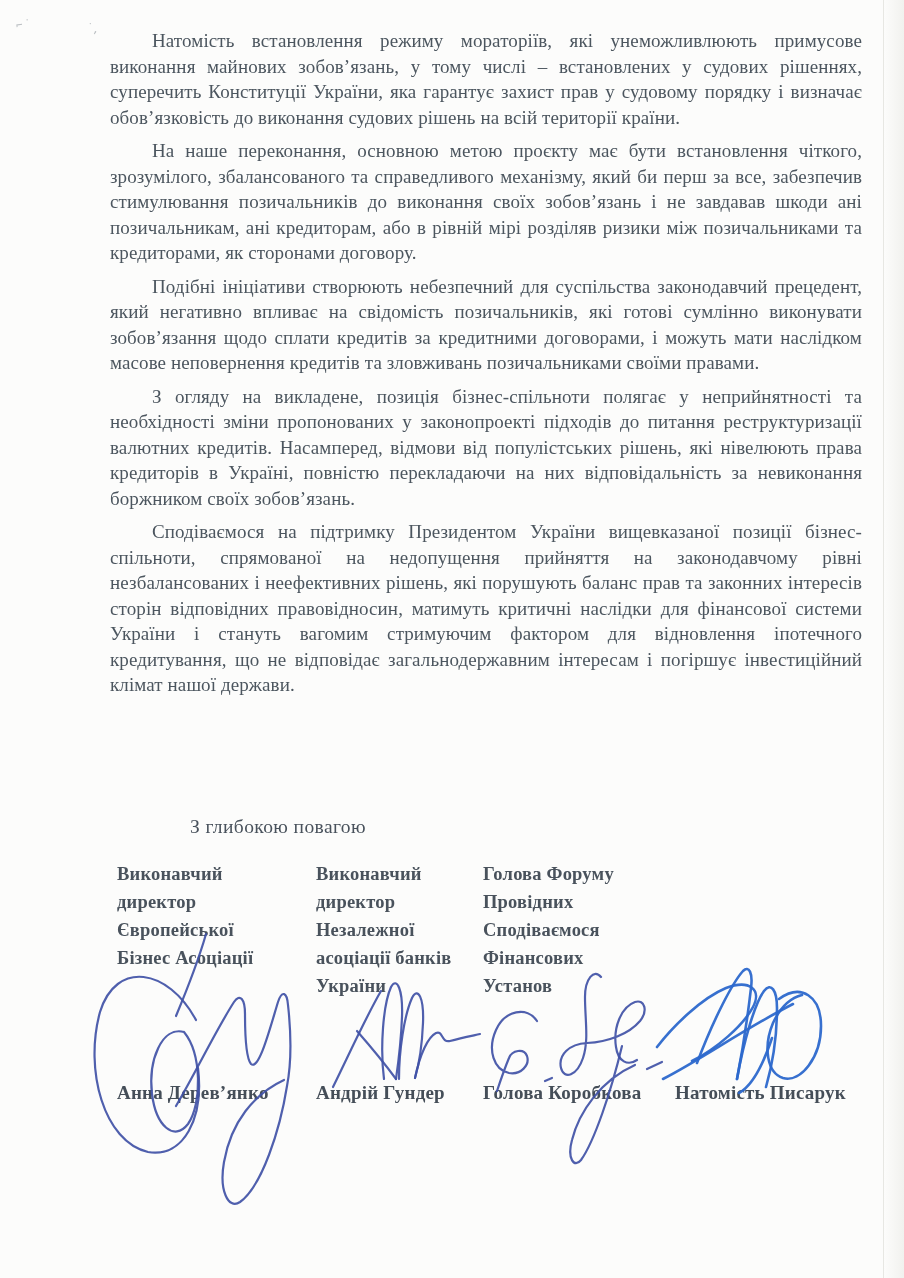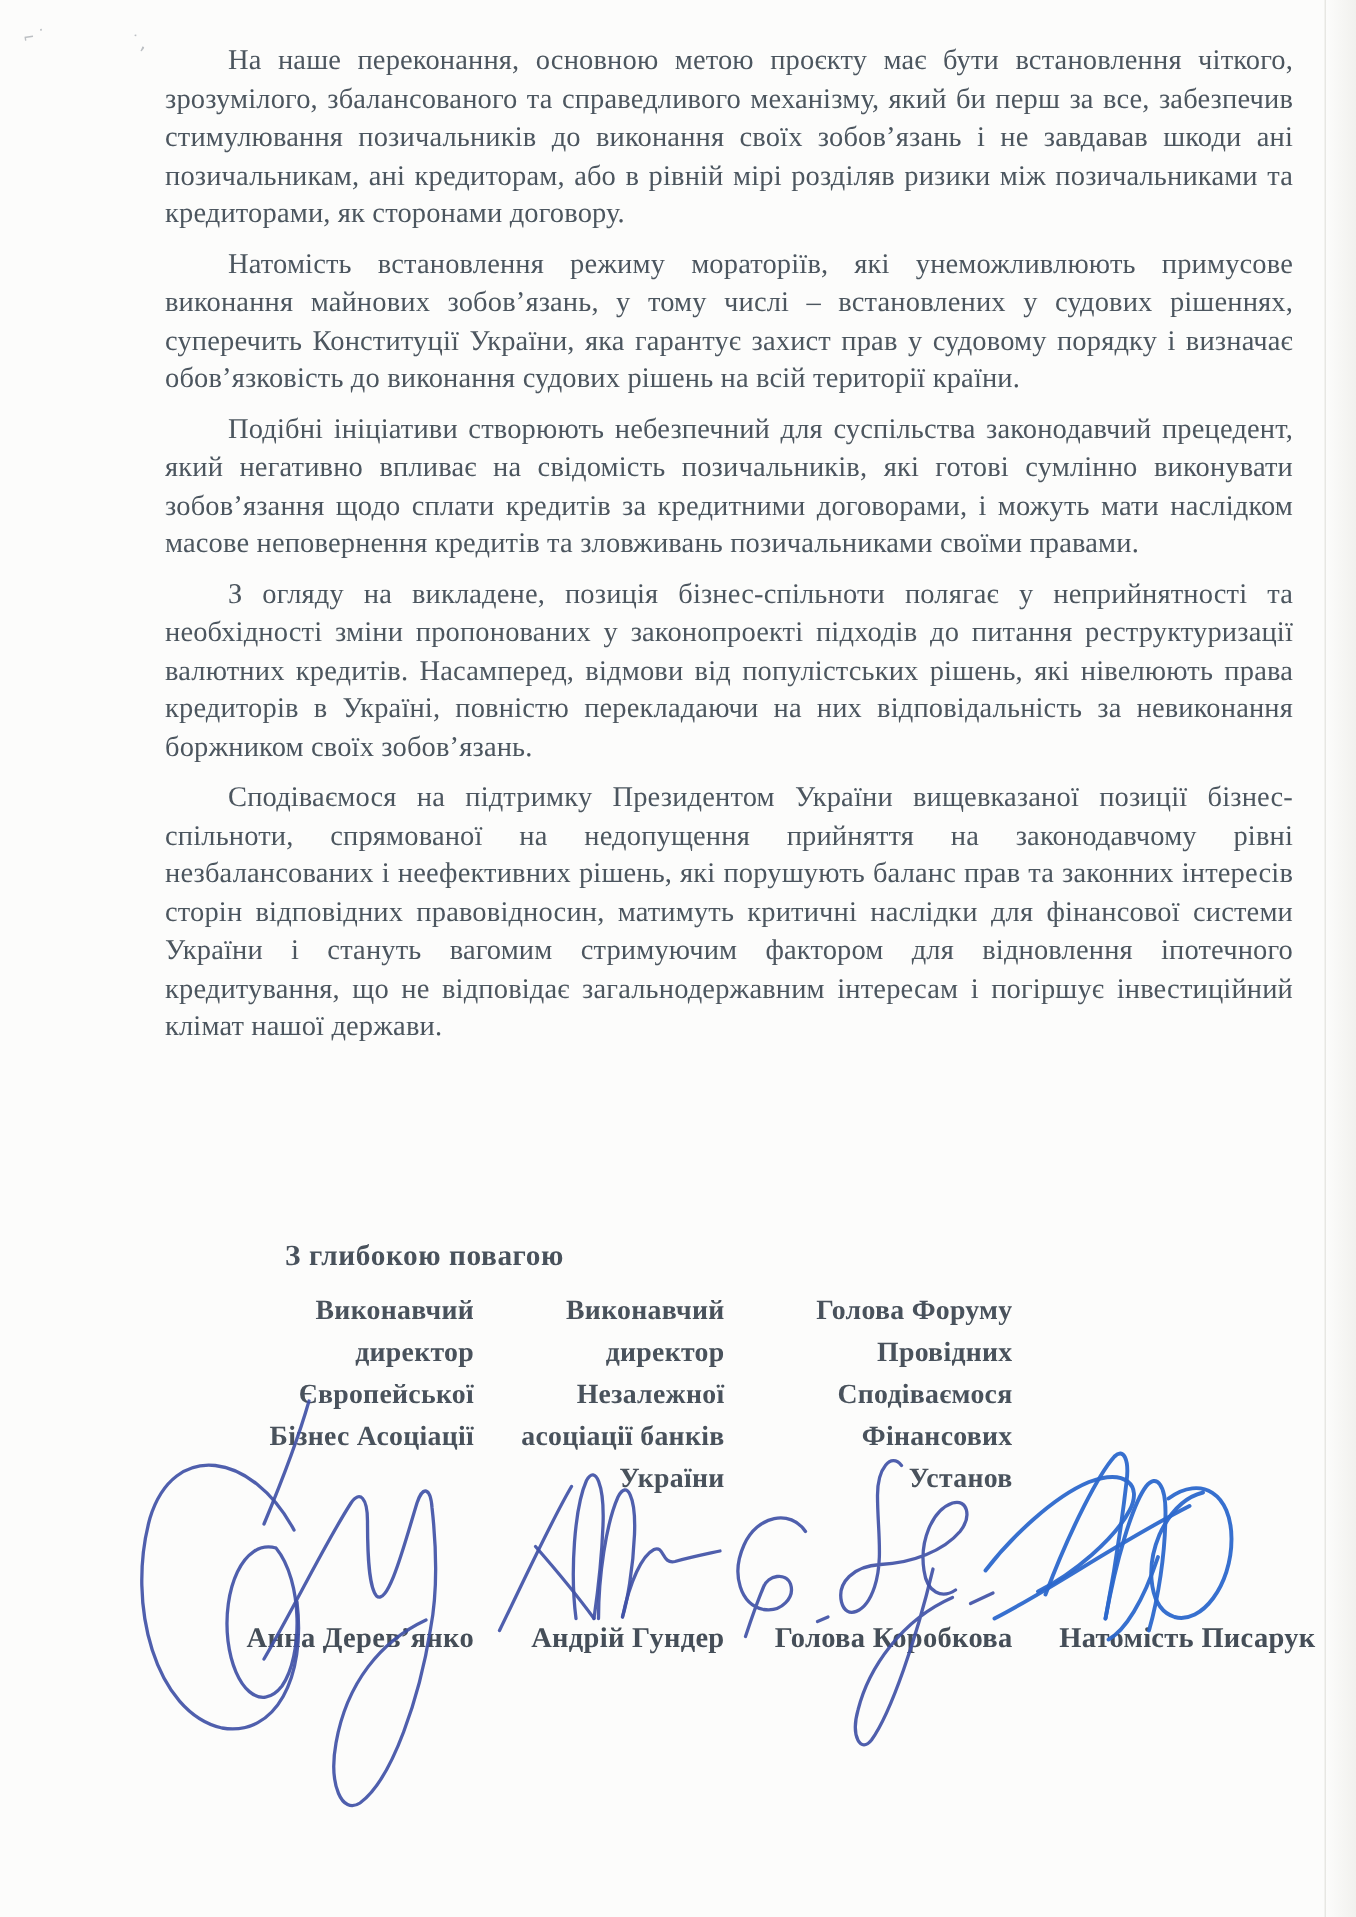--- a/index.html
+++ b/index.html
@@ -34,26 +34,25 @@
     margin:0 0 8px 0;
     font-size:19px;
     line-height:25.5px;
     text-align:justify;
     text-indent:42px;
     letter-spacing:.1px;
   }
   .content p.first{text-indent:0;}
   .closing{
     position:absolute;left:190px;top:816px;
-    font-size:19.5px;font-weight:bold;color:#49525c;
+    font-size:19.5px;font-weight:normal;color:#49525c;
     letter-spacing:.4px;
-    margin-top:11px;
   }
   .sig-block{
-    position:absolute;left:110px;top:860px;width:760px;text-align:right;
+    position:absolute;left:110px;top:860px;width:760px;
   }
   .titles,.names{
     display:grid;
     grid-template-columns:199px 167px 192px 1fr;
     padding-left:7px;
   }
   .title{
     white-space:pre-line;
     font-weight:bold;
     font-size:18.5px;
@@ -81,22 +80,22 @@
 </style>
 </head>
 <body>
 
 <div class="page" style="color: rgb(76, 86, 95);">
 
   <span class="scan-mark mark1">⌐˙</span>
   <span class="scan-mark mark2">˙,</span>
 
   <div class="content">
+    <p>Натомість встановлення режиму мораторіїв, які унеможливлюють примусове виконання майнових зобов’язань, у тому числі – встановлених у судових рішеннях, суперечить Конституції України, яка гарантує захист прав у судовому порядку і визначає обов’язковість до виконання судових рішень на всій території країни.</p>
     <p>На наше переконання, основною метою проєкту має бути встановлення чіткого, зрозумілого, збалансованого та справедливого механізму, який би перш за все, забезпечив стимулювання позичальників до виконання своїх зобов’язань і не завдавав шкоди ані позичальникам, ані кредиторам, або в рівній мірі розділяв ризики між позичальниками та кредиторами, як сторонами договору.</p>
-    <p>Натомість встановлення режиму мораторіїв, які унеможливлюють примусове виконання майнових зобов’язань, у тому числі – встановлених у судових рішеннях, суперечить Конституції України, яка гарантує захист прав у судовому порядку і визначає обов’язковість до виконання судових рішень на всій території країни.</p>
     <p>Подібні ініціативи створюють небезпечний для суспільства законодавчий прецедент, який негативно впливає на свідомість позичальників, які готові сумлінно виконувати зобов’язання щодо сплати кредитів за кредитними договорами, і можуть мати наслідком масове неповернення кредитів та зловживань позичальниками своїми правами.</p>
     <p>З огляду на викладене, позиція бізнес-спільноти полягає у неприйнятності та необхідності зміни пропонованих у законопроекті підходів до питання реструктуризації валютних кредитів. Насамперед, відмови від популістських рішень, які нівелюють права кредиторів в Україні, повністю перекладаючи на них відповідальність за невиконання боржником своїх зобов’язань.</p>
     <p>Сподіваємося на підтримку Президентом України вищевказаної позиції бізнес-спільноти, спрямованої на недопущення прийняття на законодавчому рівні незбалансованих і неефективних рішень, які порушують баланс прав та законних інтересів сторін відповідних правовідносин, матимуть критичні наслідки для фінансової системи України і стануть вагомим стримуючим фактором для відновлення іпотечного кредитування, що не відповідає загальнодержавним інтересам і погіршує інвестиційний клімат нашої держави.</p>
   </div>
 
   <div class="closing">З глибокою повагою</div>
 
   <div class="sig-block">
     <div class="titles">
       <div class="title">Виконавчий

